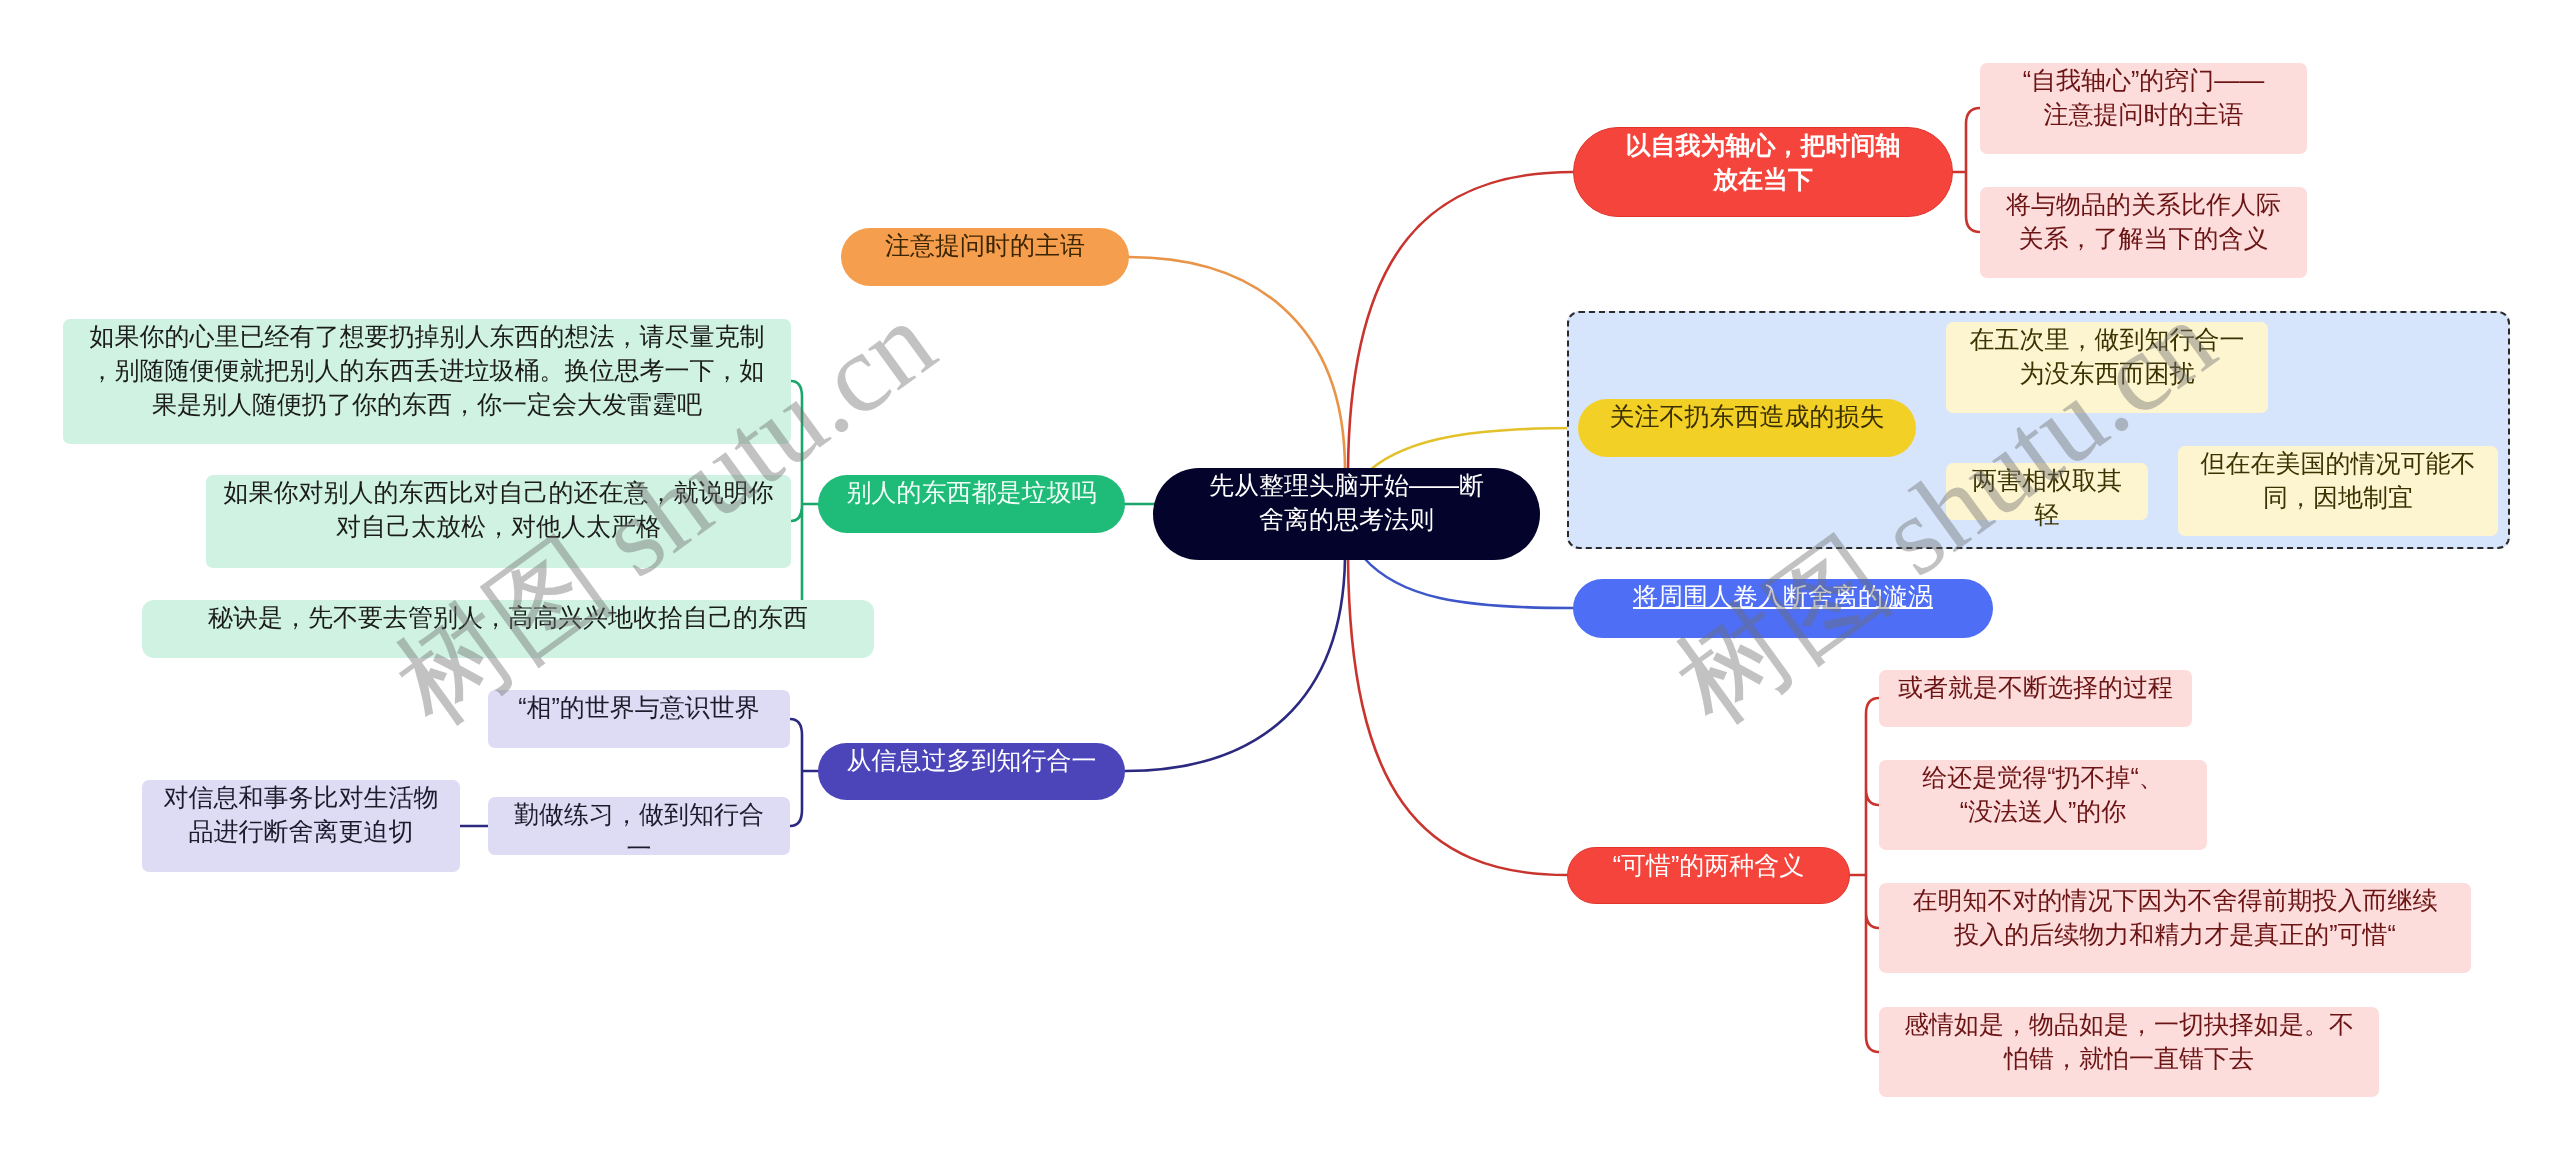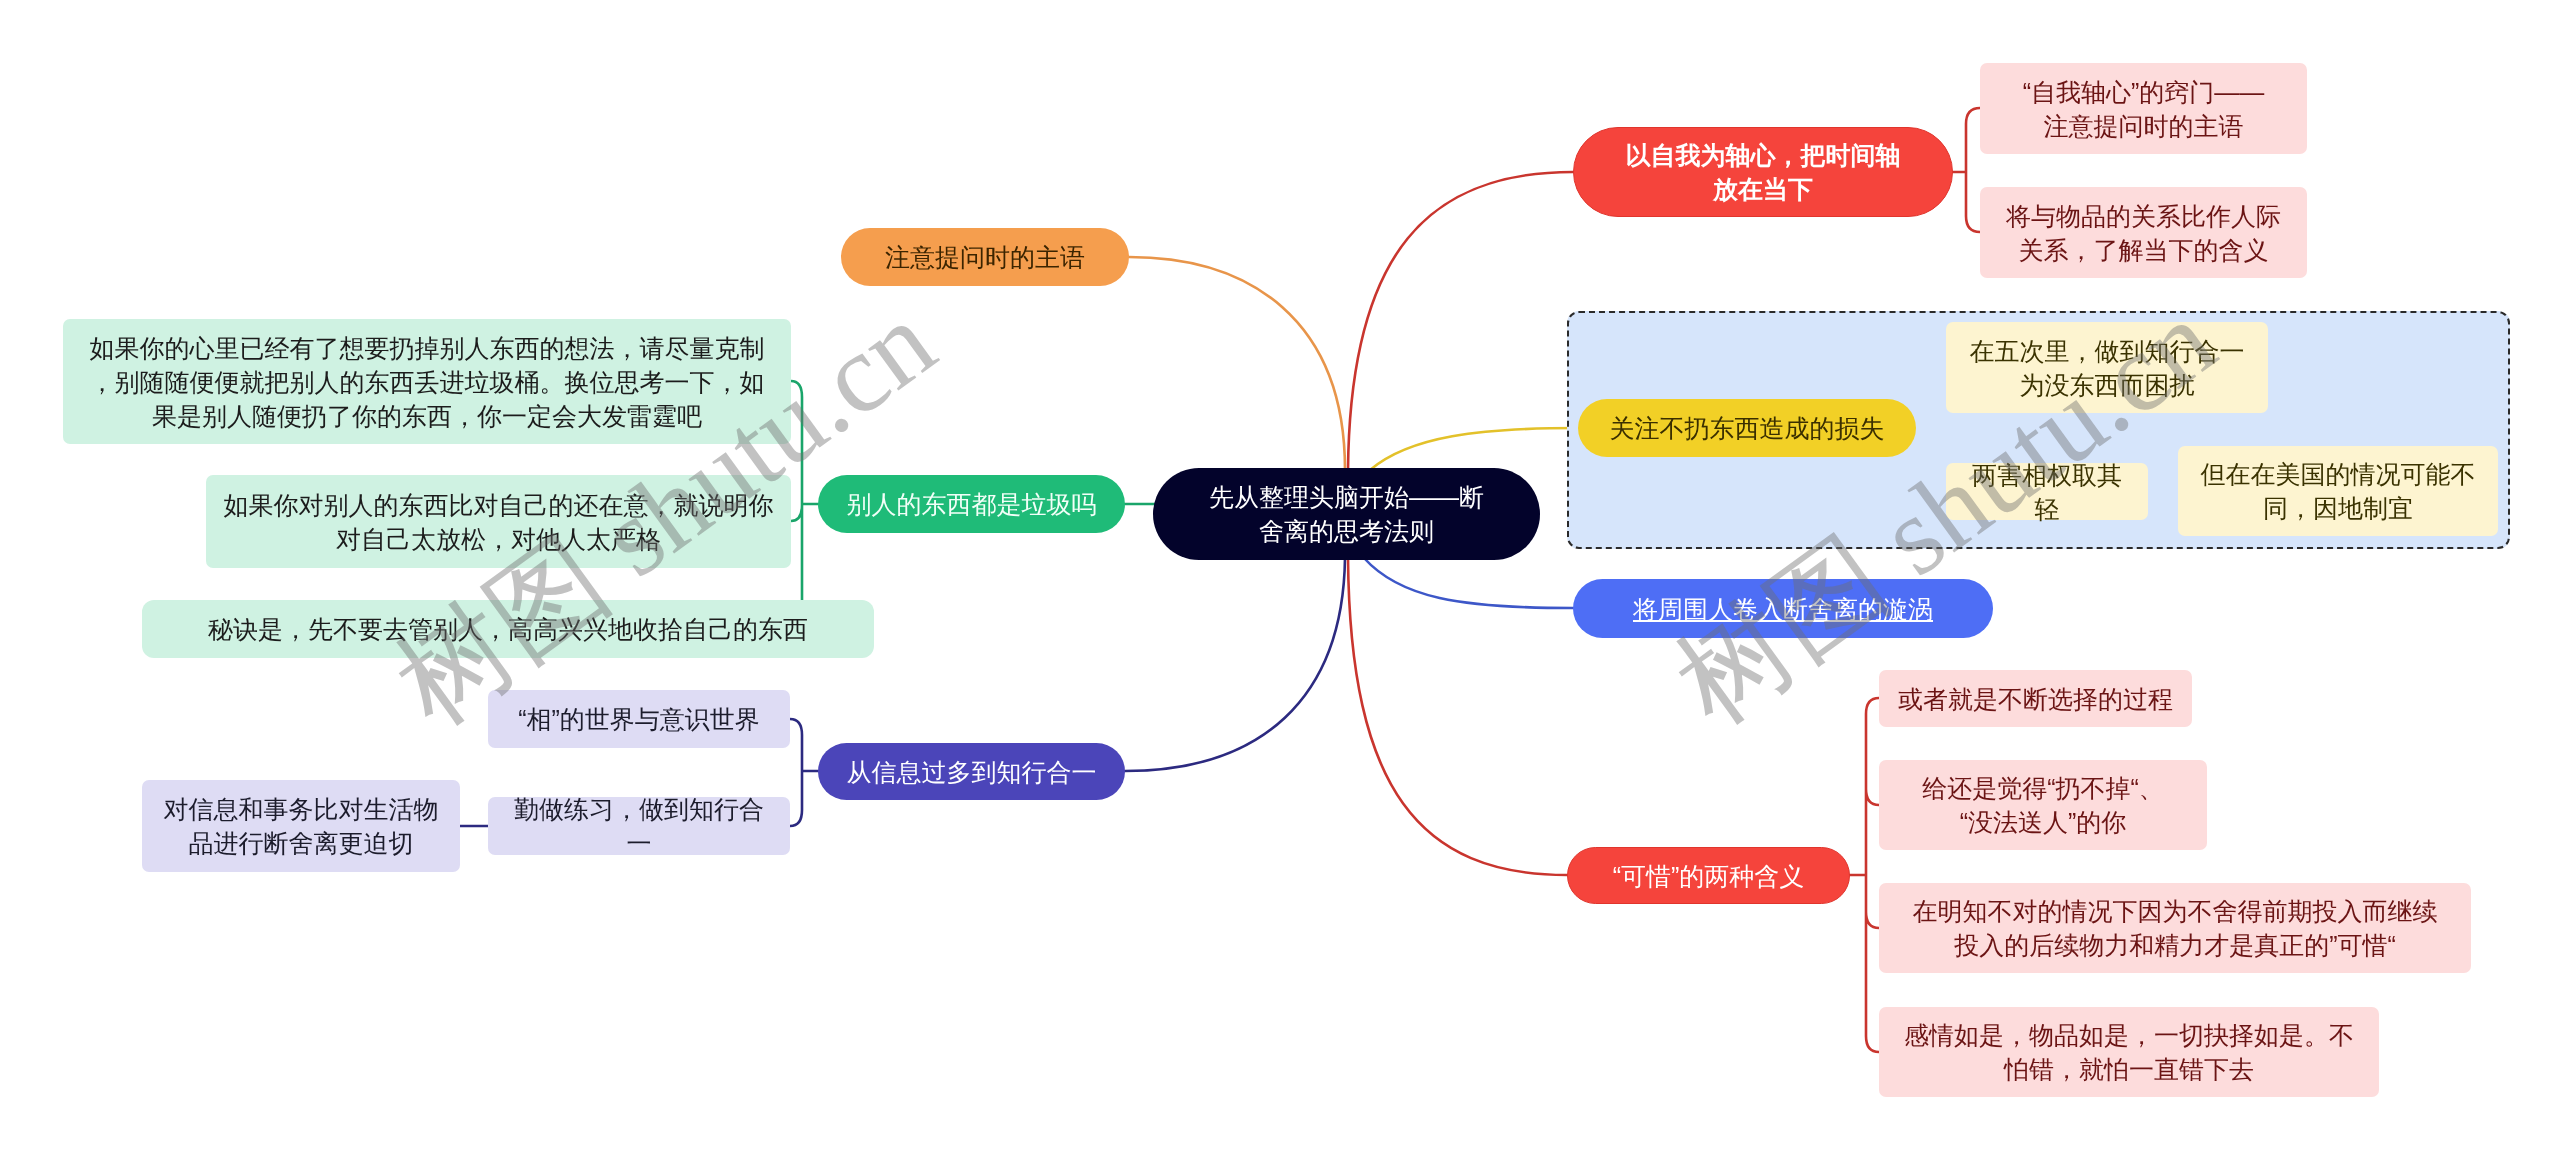--- a/index.html
+++ b/index.html
@@ -14,21 +14,21 @@
     --purple:#4b45b9; --purple-line:#2c2a80; --lavender:#dedcf4; --lavender-text:#1c1c2c;
     --watermark:rgba(110,110,110,0.42);
   }
   html,body{margin:0;padding:0;background:#ffffff;}
   body{width:2560px;height:1161px;position:relative;overflow:hidden;
        font-family:"Liberation Sans","DejaVu Sans",sans-serif;}
   svg.links{position:absolute;left:0;top:0;width:2560px;height:1161px;}
   svg.links path{fill:none;stroke-width:2.6;stroke-linecap:round;}
   .group{position:absolute;background:var(--group-bg);border:2px dashed var(--group-border);
          border-radius:12px;box-sizing:border-box;}
-  .node{position:absolute;box-sizing:border-box;display:flex;align-items:center;justify-content:center;
+  .node{position:absolute;box-sizing:border-box;display:flex;justify-content:center;
         text-align:center;font-size:25px;line-height:34px;white-space:pre-line;padding:0 14px;}
   .pill{border-radius:999px;}
   .box{border-radius:7px;}
   .n-root{background:var(--root-bg);color:#ffffff;}
   .n-red{background:var(--red);border:1.5px solid var(--red-border);color:#ffffff;}
   .n-pink{background:var(--pink);color:var(--pink-text);}
   .n-yellow{background:var(--yellow);color:var(--yellow-text);}
   .n-cream{background:var(--cream);color:var(--cream-text);}
   .n-blue{background:var(--blue);color:#ffffff;text-decoration:underline;}
   .n-orange{background:var(--orange);color:var(--orange-text);}

